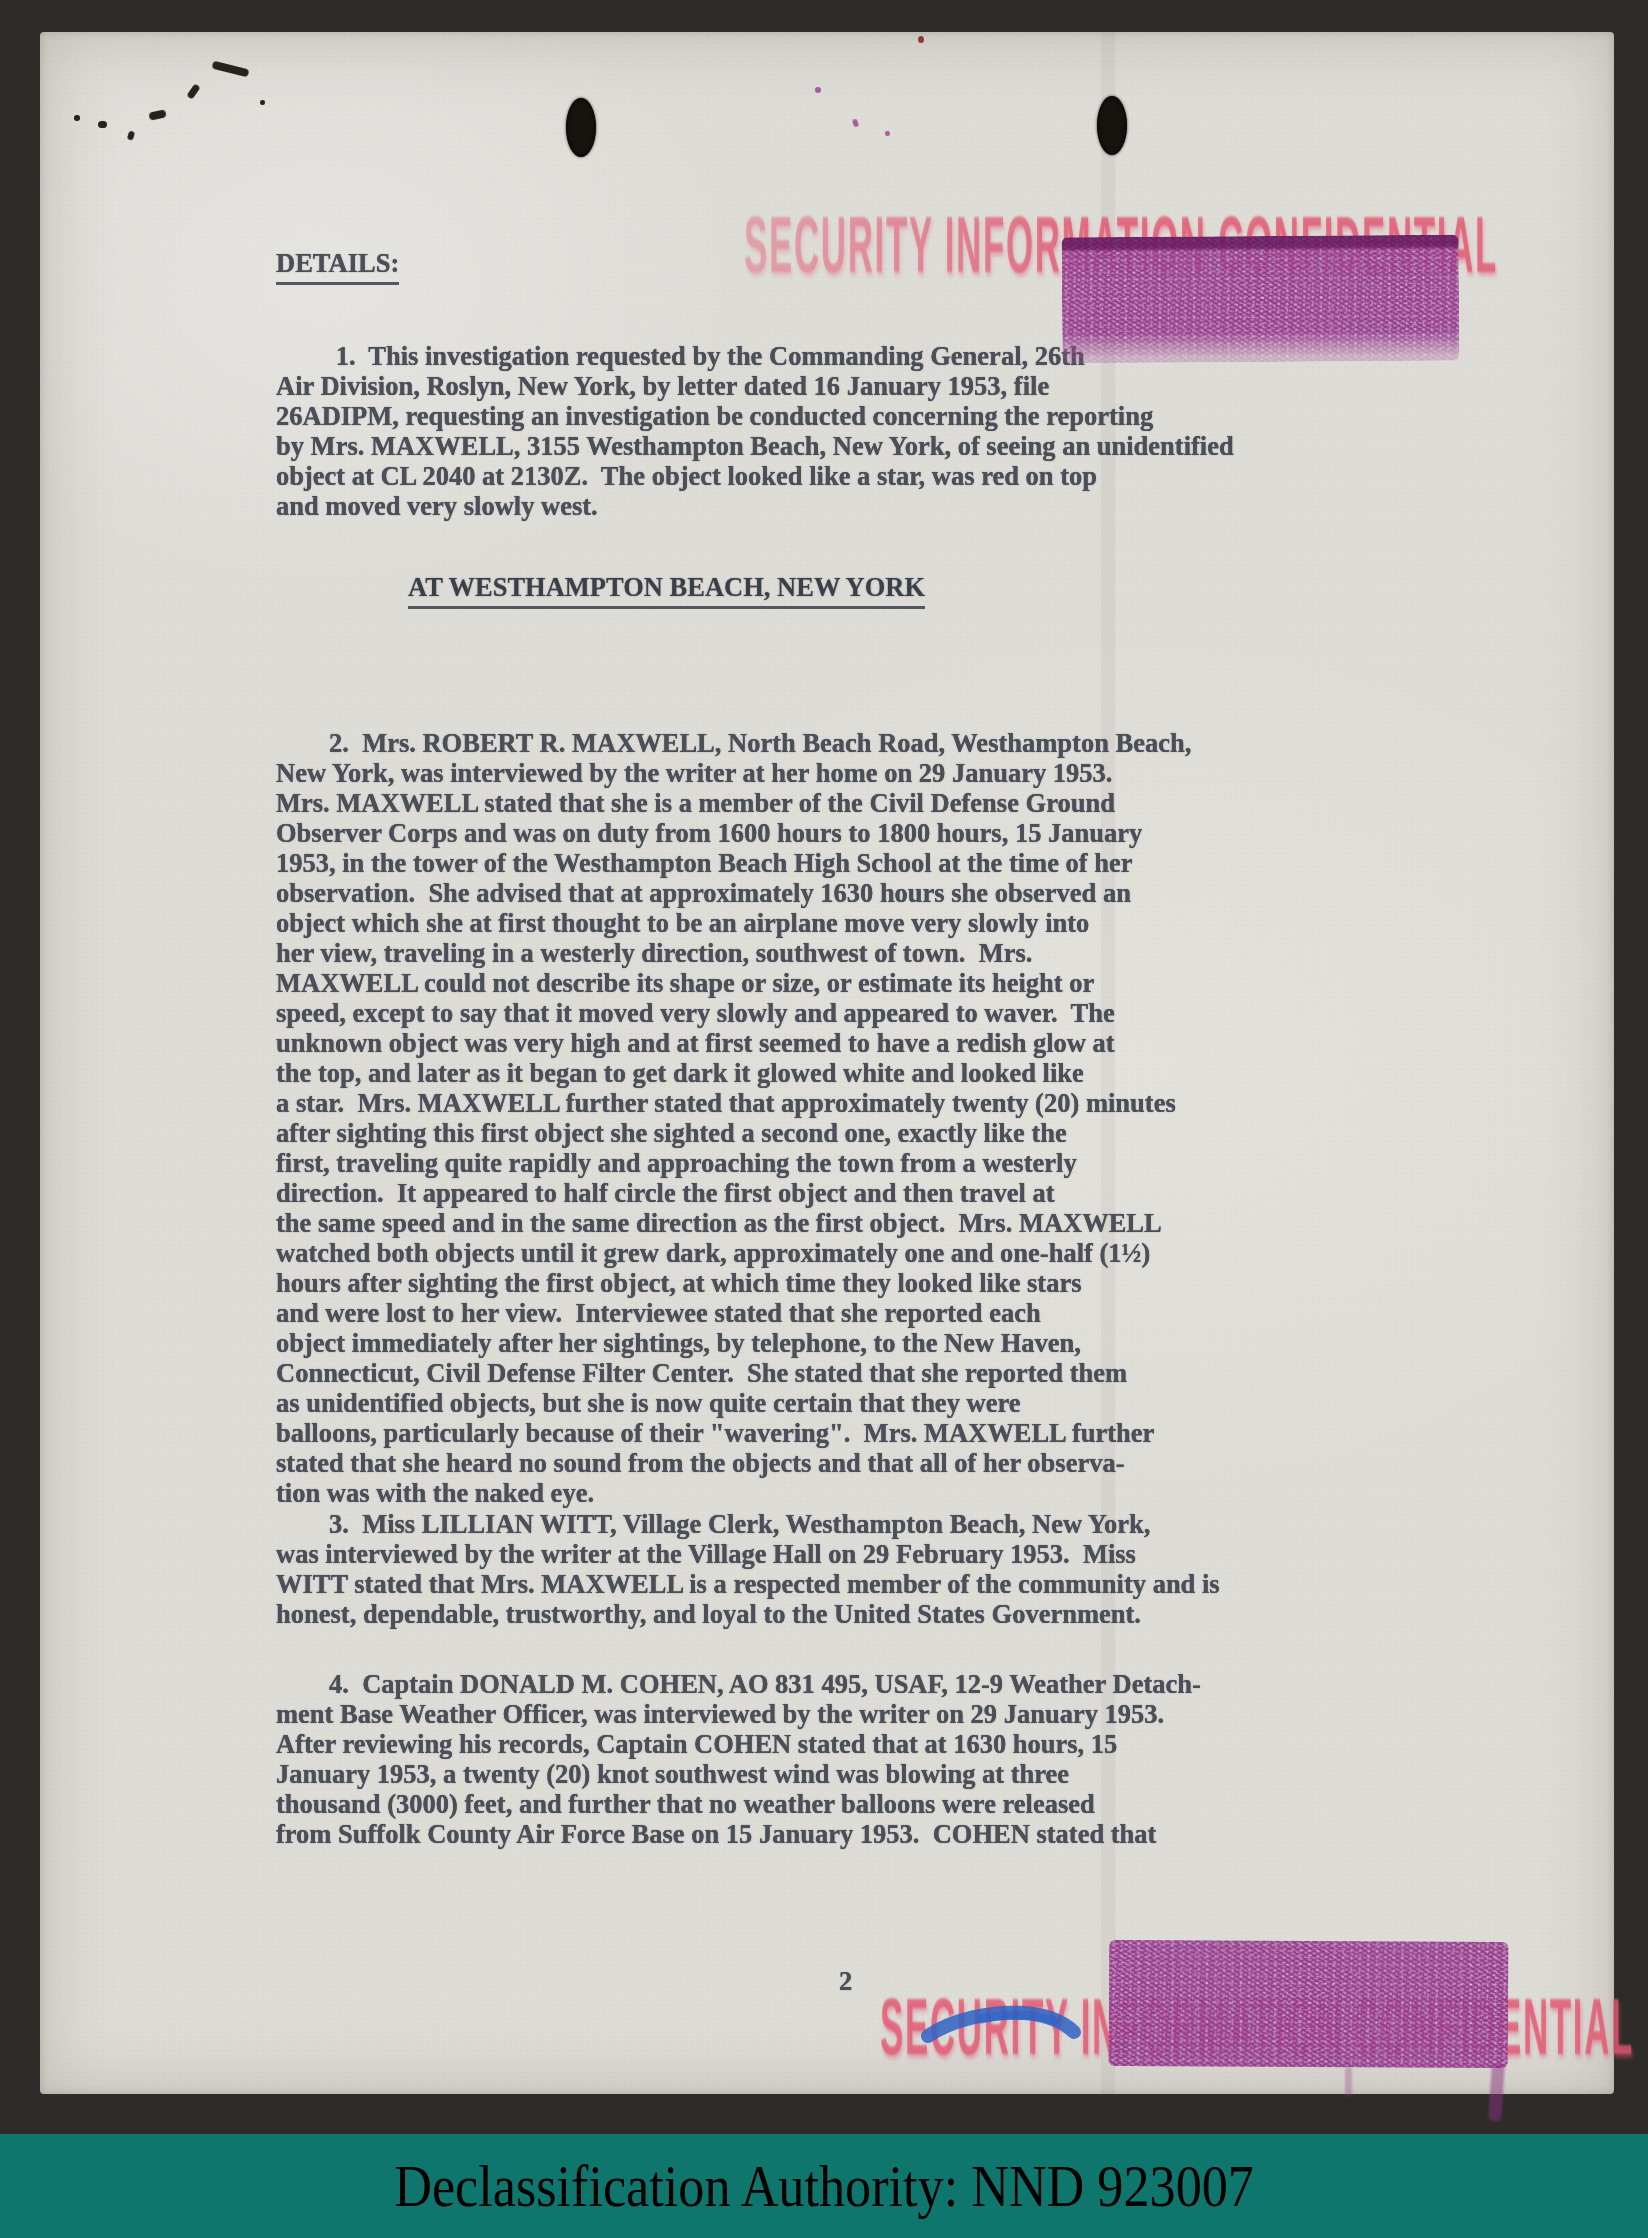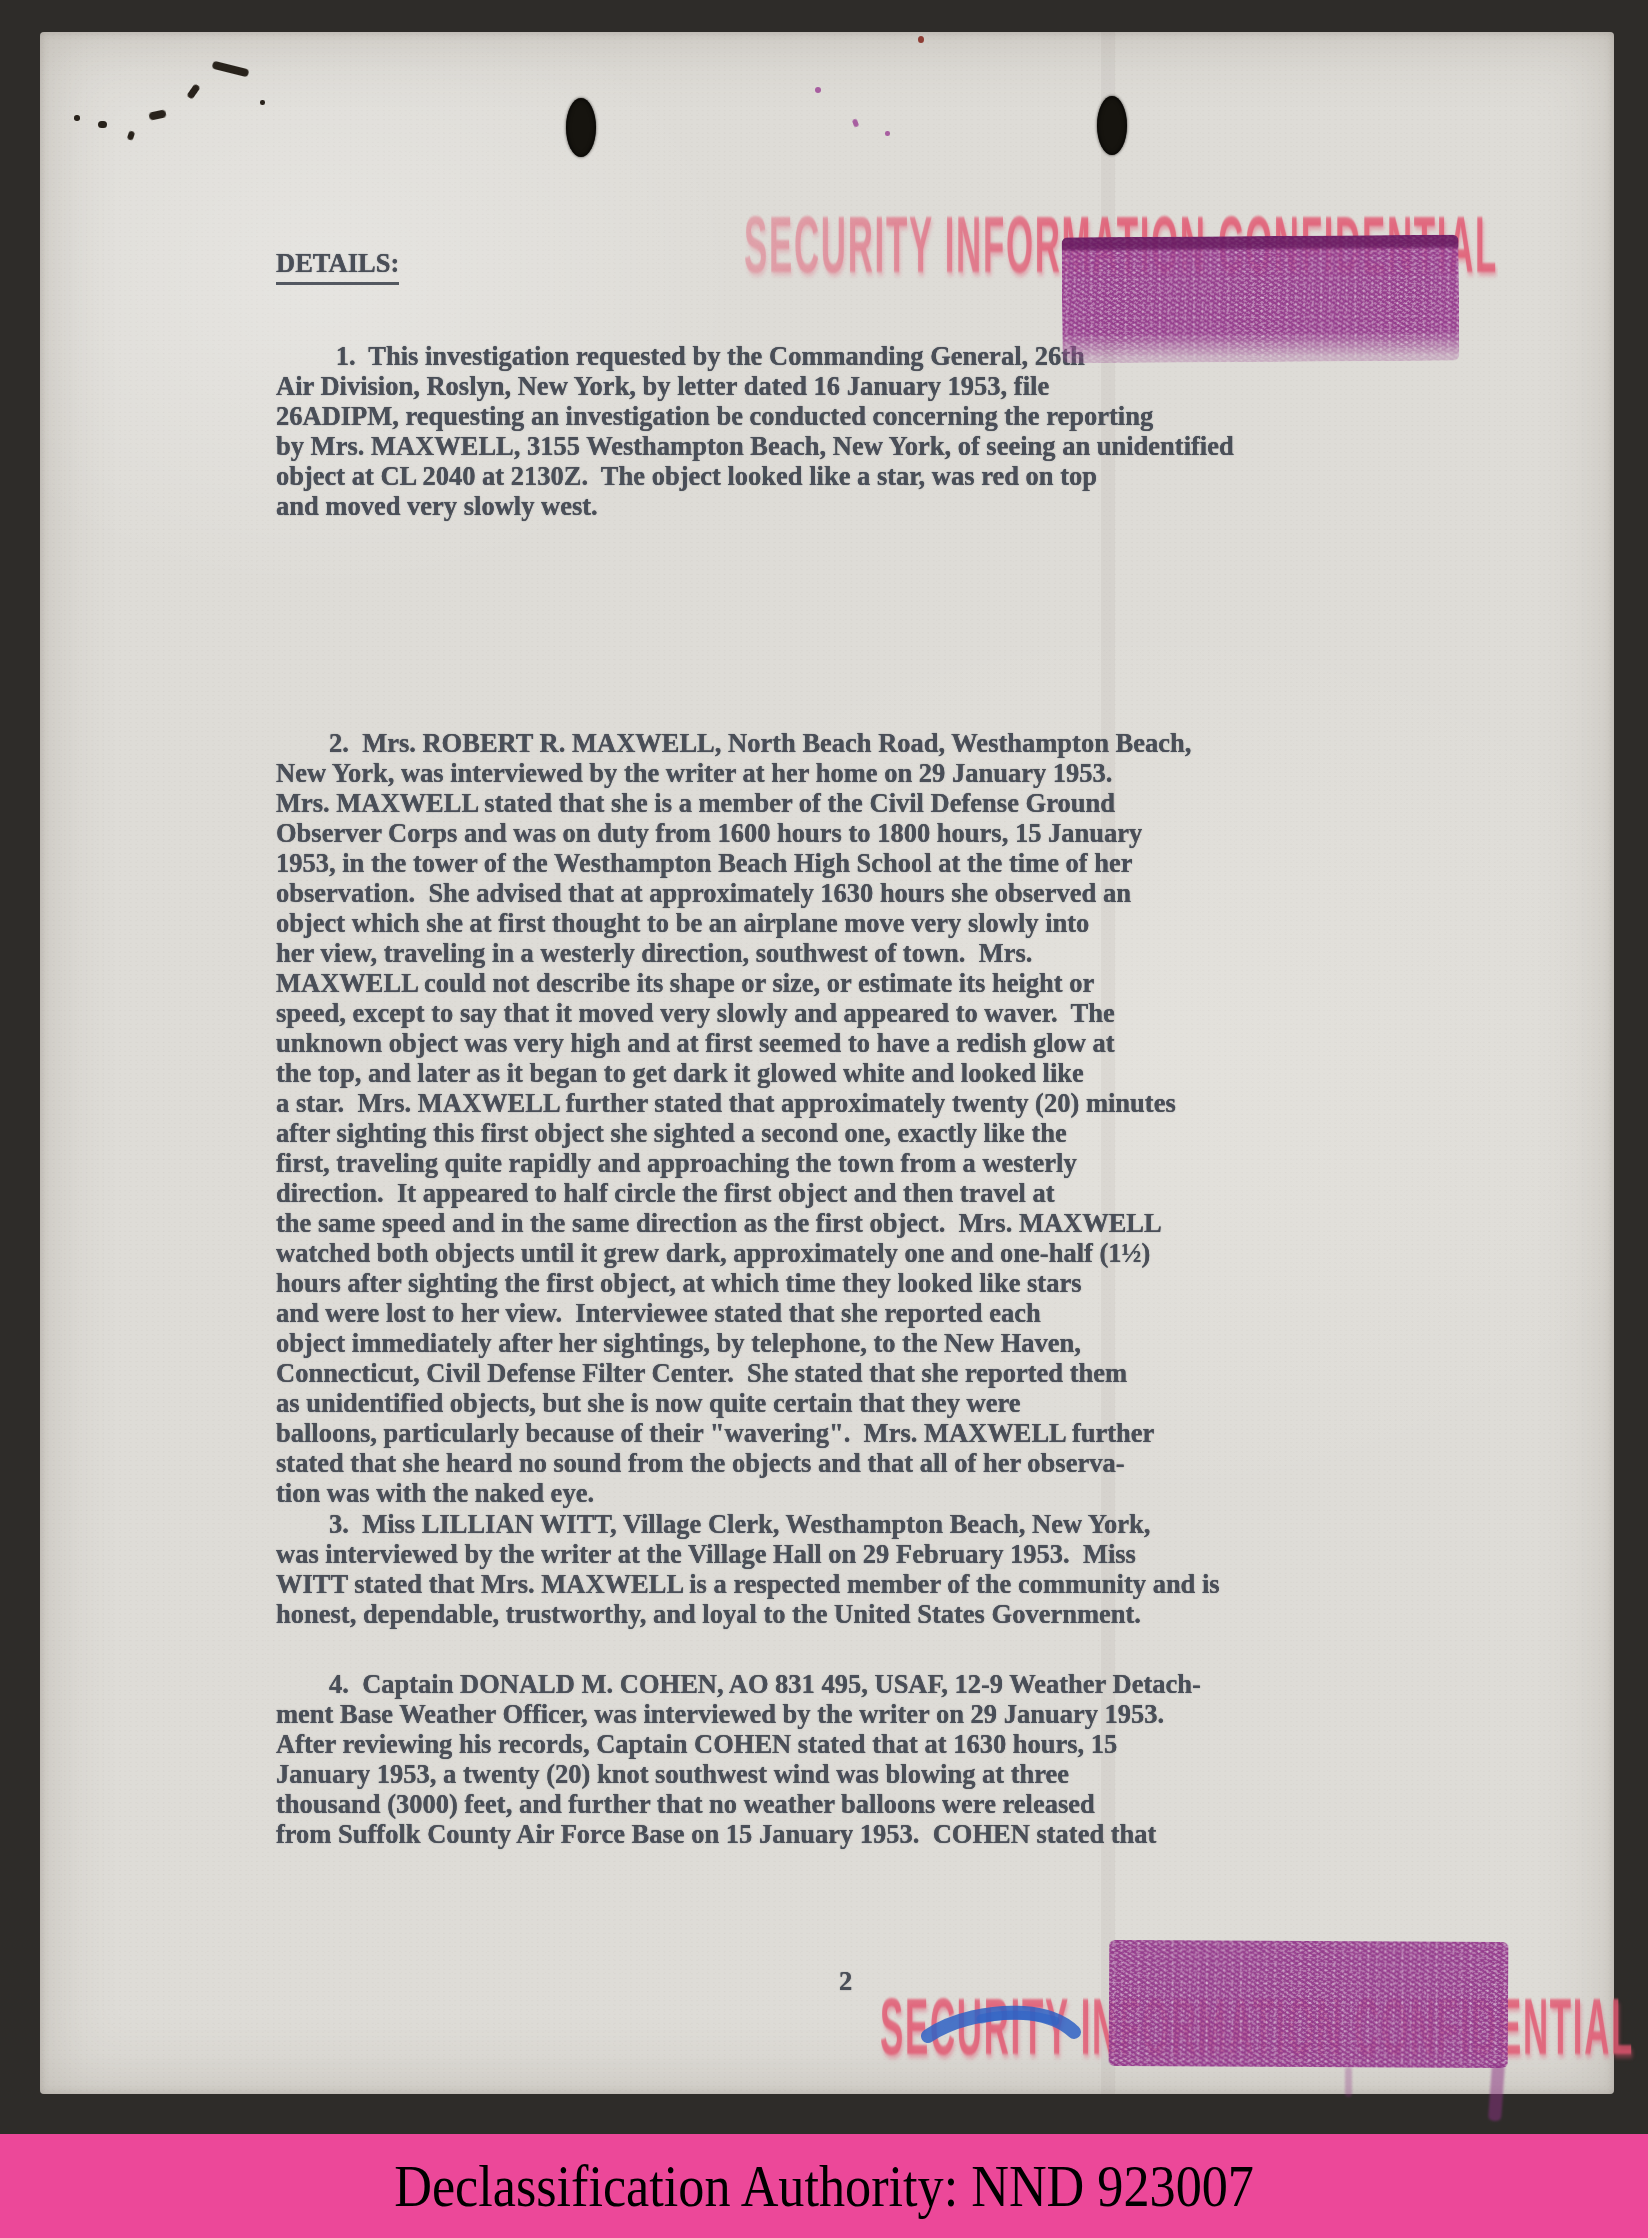--- a/index.html
+++ b/index.html
@@ -48,21 +48,21 @@
             repeating-linear-gradient(-24deg, rgba(128,38,120,0.8) 0 1.5px, rgba(178,108,170,0.4) 1.5px 4px);
           background-size:8.5px 6.5px, 11.5px 9.5px, auto, auto;
           filter:blur(0.3px);}
   .crayon .edge-bar{position:absolute;left:-3px;top:-2px;width:103%;height:15px;background:rgba(96,22,88,0.75);
                     border-radius:5px;filter:blur(1.5px);}
   .crayon.fade-bottom{-webkit-mask-image:linear-gradient(to bottom,#000 0,#000 76%,rgba(0,0,0,0.3) 97%);
                       mask-image:linear-gradient(to bottom,#000 0,#000 76%,rgba(0,0,0,0.3) 97%);}
   .crayon-streak{position:absolute;background:rgba(140,50,132,0.5);filter:blur(1px);border-radius:5px;}
   .bluemark{position:absolute;}
   
-  .footer{position:absolute;left:0;top:2134px;width:1649px;height:105px;background:#ec4899;
+  .footer{position:absolute;left:0;top:2134px;width:1649px;height:105px;background:#0f766e;
           display:flex;align-items:center;justify-content:center;}
   .footer-text{font-family:"Liberation Serif",serif;font-size:60px;color:#000;white-space:nowrap;
                transform:scaleX(0.87);transform-origin:center;}
 </style>
 </head>
 <body>
 
 <div id="scan">
 
   <div class="frame"></div>
@@ -87,20 +87,21 @@
 
     <div class="stamp faded-left" style="left:704px;top:167px;">SECURITY INFORMATION CONFIDENTIAL</div>
 
     <pre class="mono underline" style="left:236px;top:216px;">DETAILS:</pre>
     <pre class="mono" style="left:236px;top:309px;">         1.  This investigation requested by the Commanding General, 26th
 Air Division, Roslyn, New York, by letter dated 16 January 1953, file
 26ADIPM, requesting an investigation be conducted concerning the reporting
 by Mrs. MAXWELL, 3155 Westhampton Beach, New York, of seeing an unidentified
 object at CL 2040 at 2130Z.  The object looked like a star, was red on top
 and moved very slowly west.</pre>
+    <pre class="mono heading underline" style="left:368px;top:540px;">AT WESTHAMPTON BEACH, NEW YORK</pre>
     <pre class="mono" style="left:236px;top:696px;">        2.  Mrs. ROBERT R. MAXWELL, North Beach Road, Westhampton Beach,
 New York, was interviewed by the writer at her home on 29 January 1953.
 Mrs. MAXWELL stated that she is a member of the Civil Defense Ground
 Observer Corps and was on duty from 1600 hours to 1800 hours, 15 January
 1953, in the tower of the Westhampton Beach High School at the time of her
 observation.  She advised that at approximately 1630 hours she observed an
 object which she at first thought to be an airplane move very slowly into
 her view, traveling in a westerly direction, southwest of town.  Mrs.
 MAXWELL could not describe its shape or size, or estimate its height or
 speed, except to say that it moved very slowly and appeared to waver.  The

